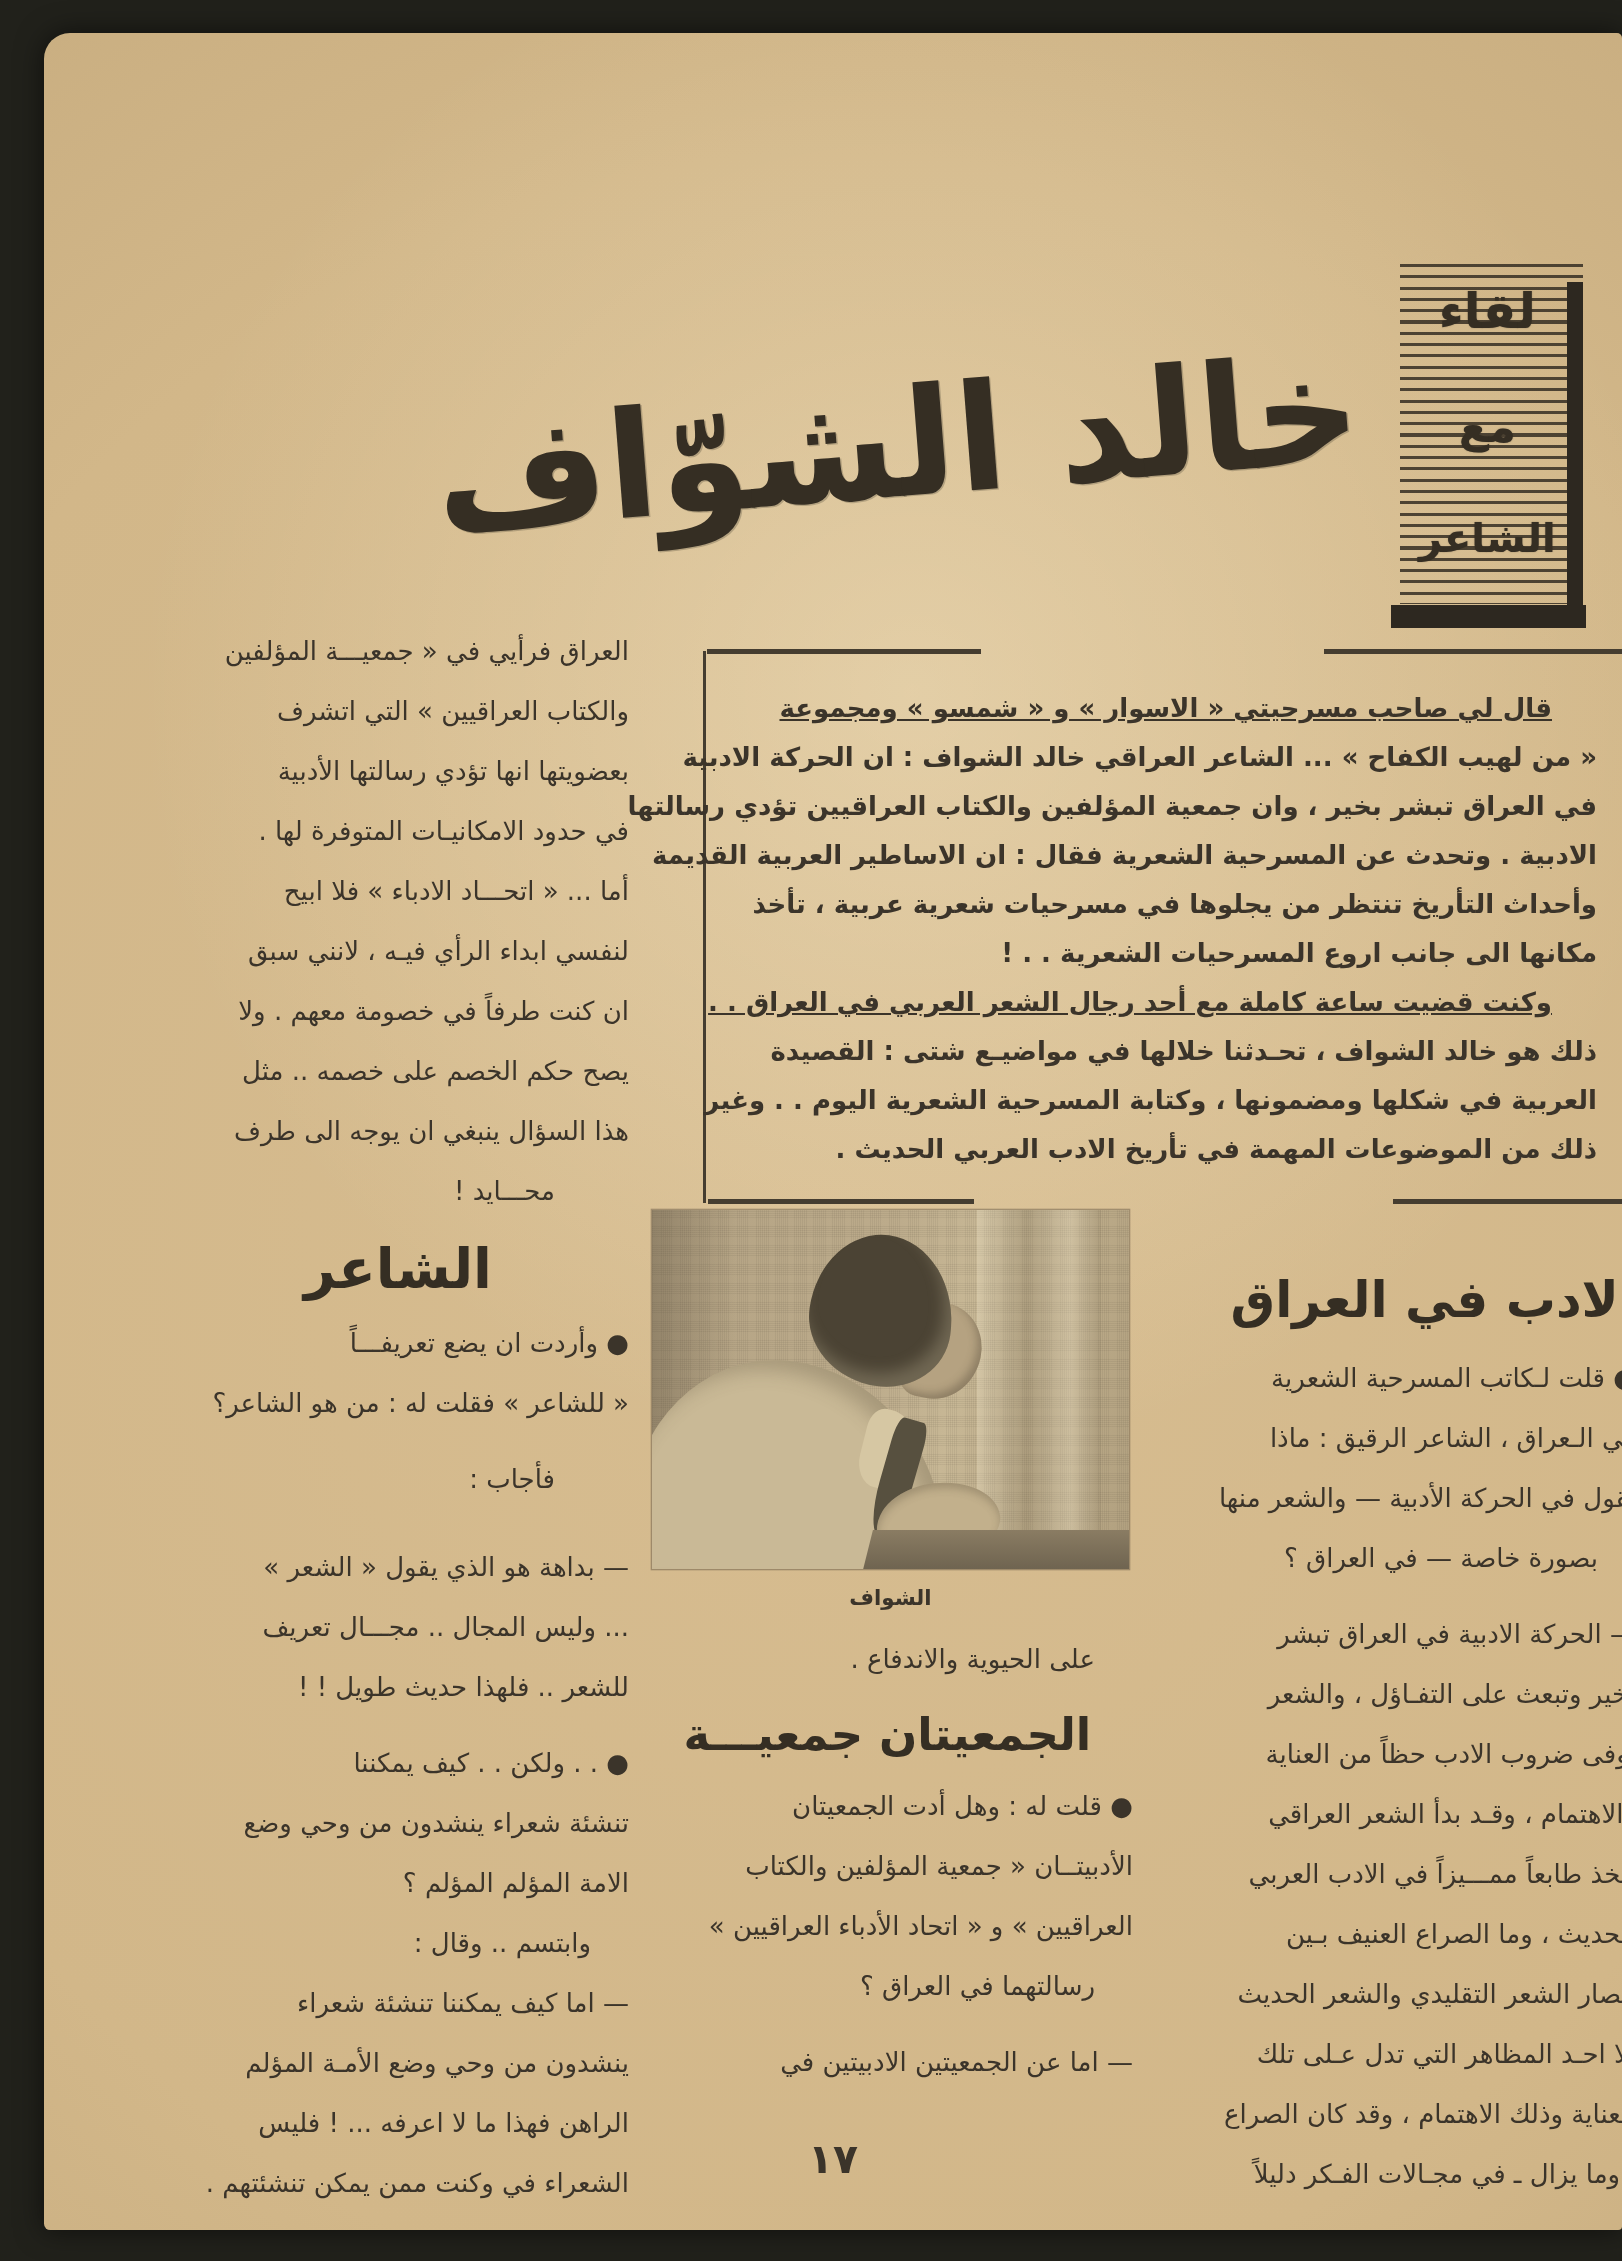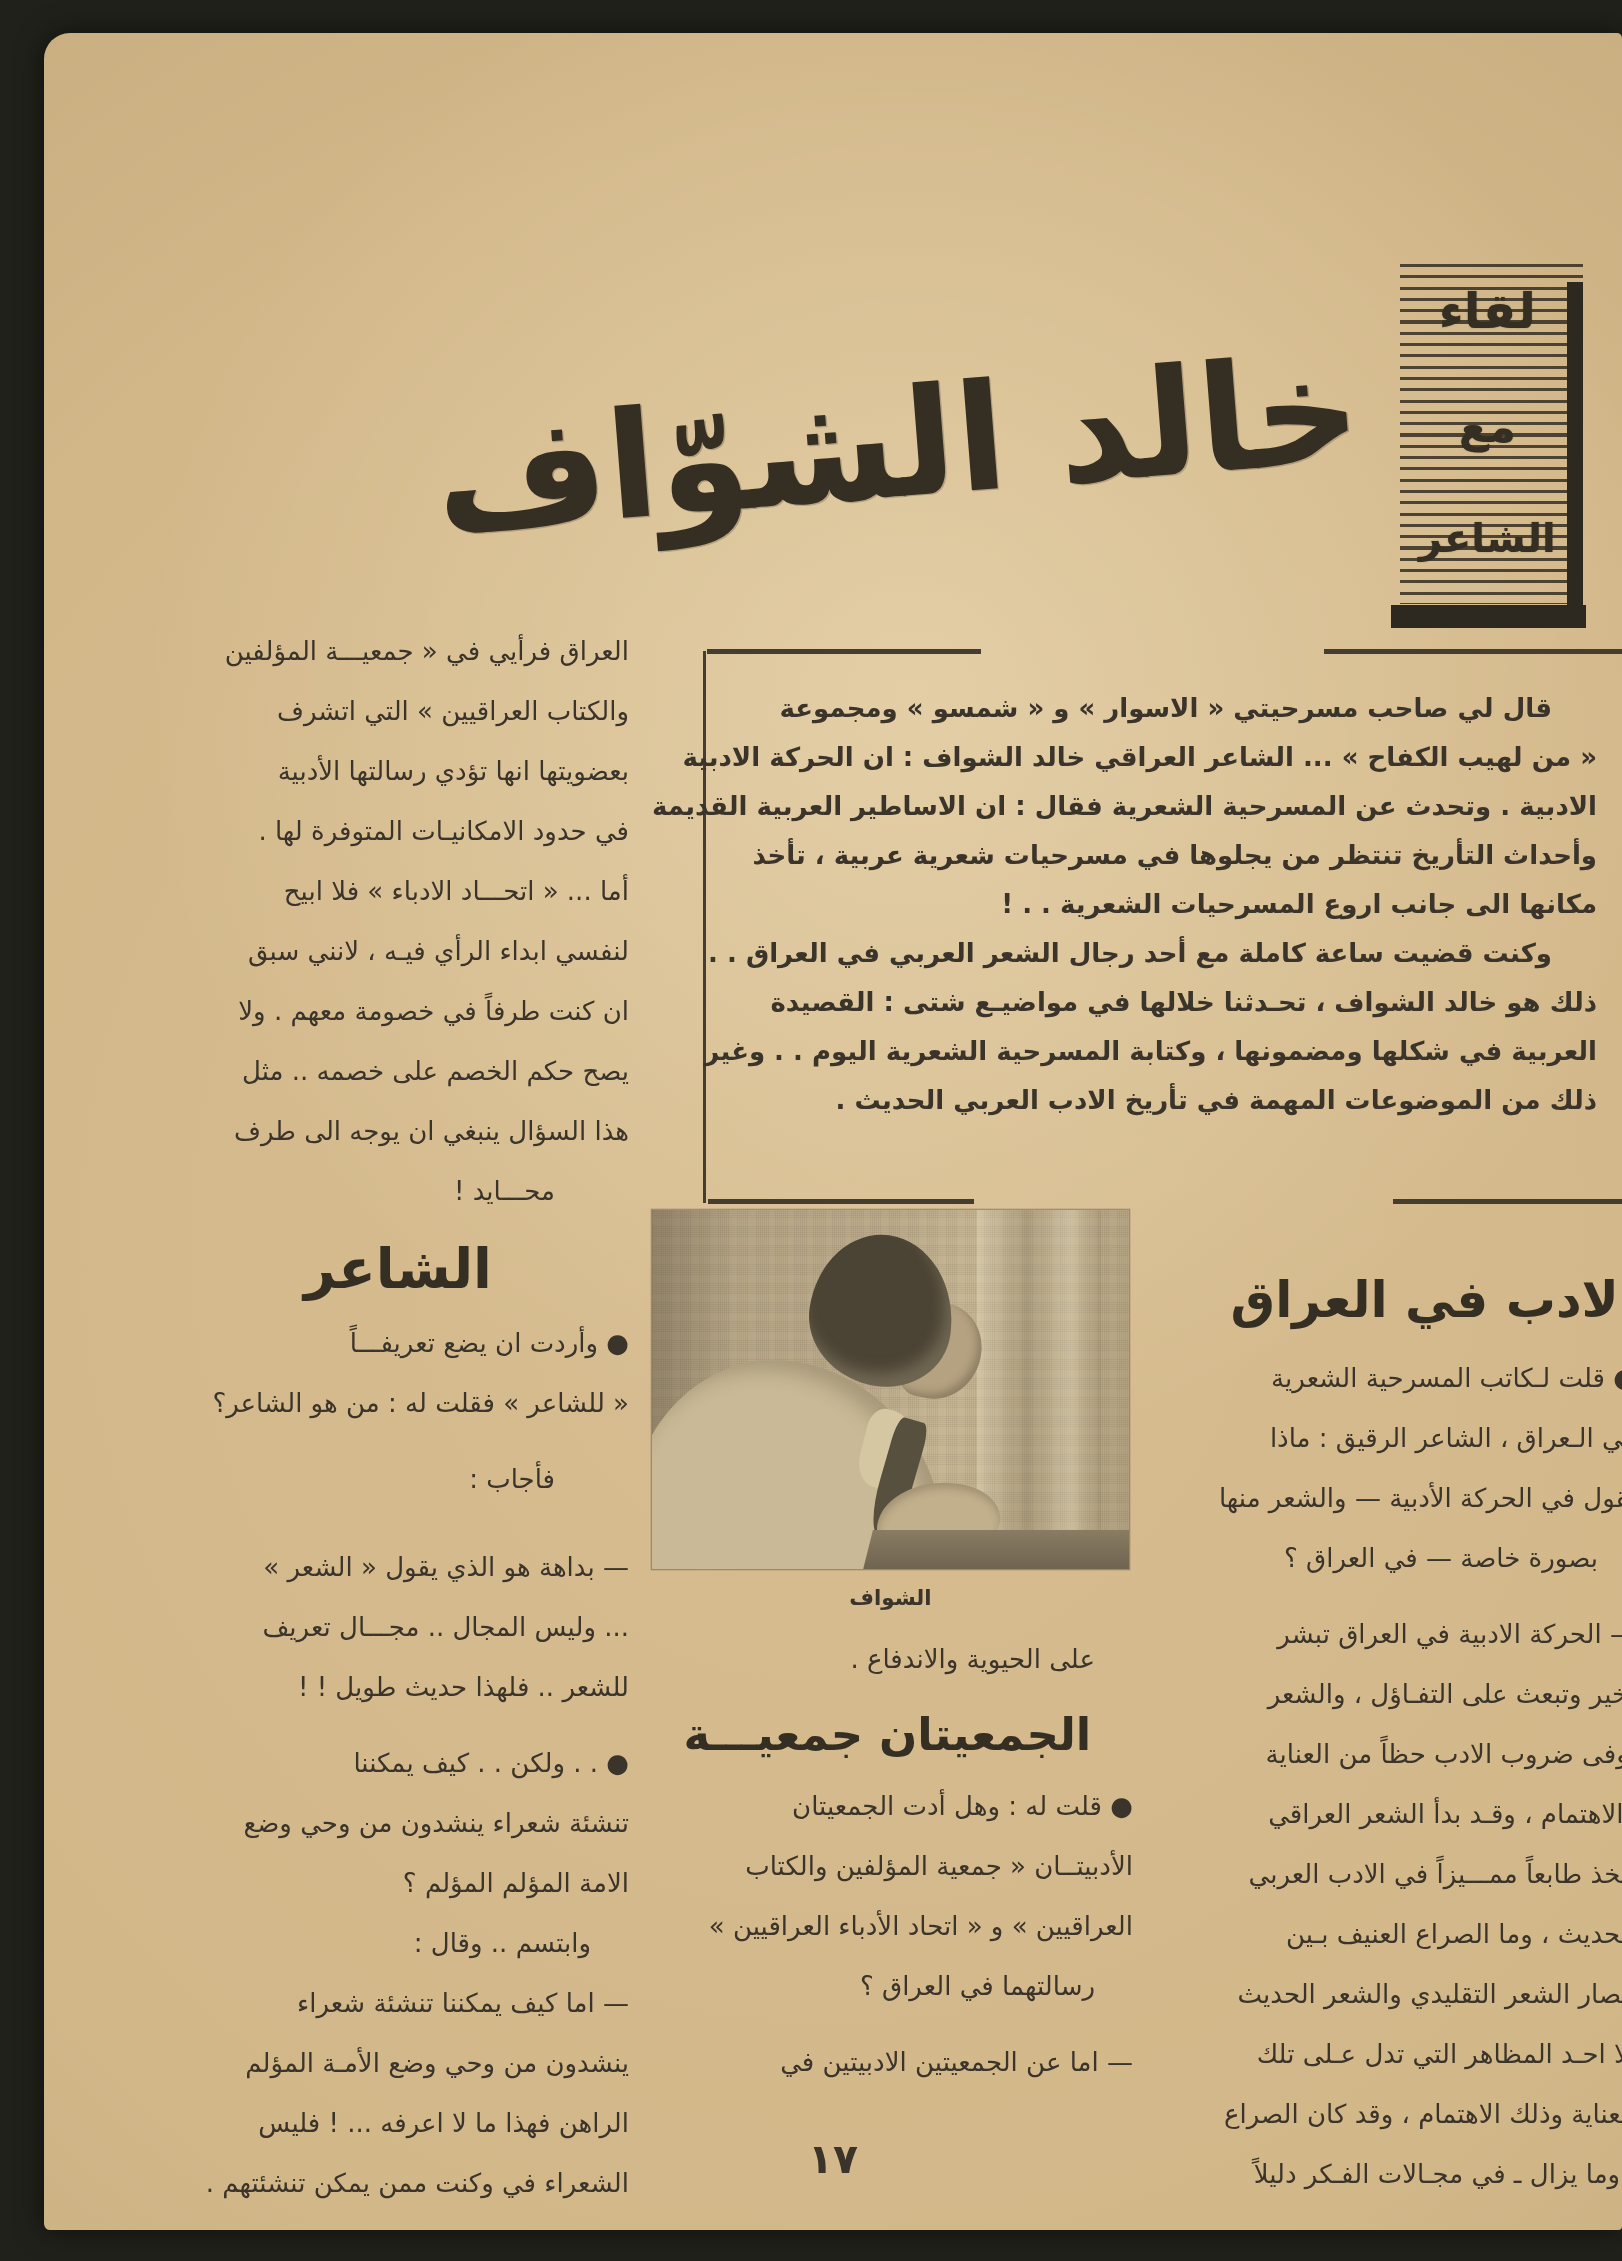--- a/index.html
+++ b/index.html
@@ -43,21 +43,21 @@
   
   #intro-box{position:absolute;left:659px;top:618px;width:930px;height:552px;}
   .bx{position:absolute;background:#453d30;}
   #bx-left{left:0;top:0;width:2.5px;bottom:0;}
   #bx-top-l{left:3.8px;top:-2.5px;width:274px;height:5.6px;}
   #bx-top-r{right:0;top:-2.5px;width:309px;height:5.6px;}
   #bx-bot-l{left:5px;bottom:-1.3px;width:266px;height:5.6px;}
   #bx-bot-r{right:0;bottom:-1.3px;width:240px;height:5.6px;}
   #intro-text{position:absolute;left:35px;right:36px;top:33px;}
   #intro-text .line{font-size:26px;line-height:49px;font-weight:bold;text-align:right;white-space:nowrap;}
-  #intro-text .pindent{padding-right:45px;}
+  #intro-text .pindent{padding-right:45px;text-decoration:underline;}
   
   .col-line{font-size:26px;line-height:60px;font-weight:normal;text-align:right;white-space:nowrap;color:#3b342a;}
   .indent1{padding-right:74px;}
   .indent2{padding-right:38px;}
   .gap-s{margin-top:16.3px;}
   .gap-m{margin-top:28px;}
   
   #col-left{position:absolute;left:148px;top:588px;width:437px;}
   #heading-poet{font-size:55px;font-weight:bold;text-align:center;color:#352e23;margin:16.3px 25px 11.3px 0;}
   
@@ -121,20 +121,21 @@
     <div id="intro-box">
       <div class="bx" id="bx-left"></div>
 
       <div class="bx" id="bx-top-l"></div>
       <div class="bx" id="bx-top-r"></div>
       <div class="bx" id="bx-bot-l"></div>
       <div class="bx" id="bx-bot-r"></div>
       <div id="intro-text" class="ink">
         <div class="line pindent">قال لي صاحب مسرحيتي « الاسوار » و « شمسو » ومجموعة</div>
         <div class="line">« من لهيب الكفاح » ... الشاعر العراقي خالد الشواف : ان الحركة الادبية</div>
+        <div class="line">في العراق تبشر بخير ، وان جمعية المؤلفين والكتاب العراقيين تؤدي رسالتها</div>
         <div class="line">الادبية . وتحدث عن المسرحية الشعرية فقال : ان الاساطير العربية القديمة</div>
         <div class="line">وأحداث التأريخ تنتظر من يجلوها في مسرحيات شعرية عربية ، تأخذ</div>
         <div class="line">مكانها الى جانب اروع المسرحيات الشعرية . . !</div>
         <div class="line pindent">وكنت قضيت ساعة كاملة مع أحد رجال الشعر العربي في العراق . .</div>
         <div class="line">ذلك هو خالد الشواف ، تحـدثنا خلالها في مواضيـع شتى : القصيدة</div>
         <div class="line">العربية في شكلها ومضمونها ، وكتابة المسرحية الشعرية اليوم . . وغير</div>
         <div class="line">ذلك من الموضوعات المهمة في تأريخ الادب العربي الحديث .</div>
       </div>
     </div>
 

